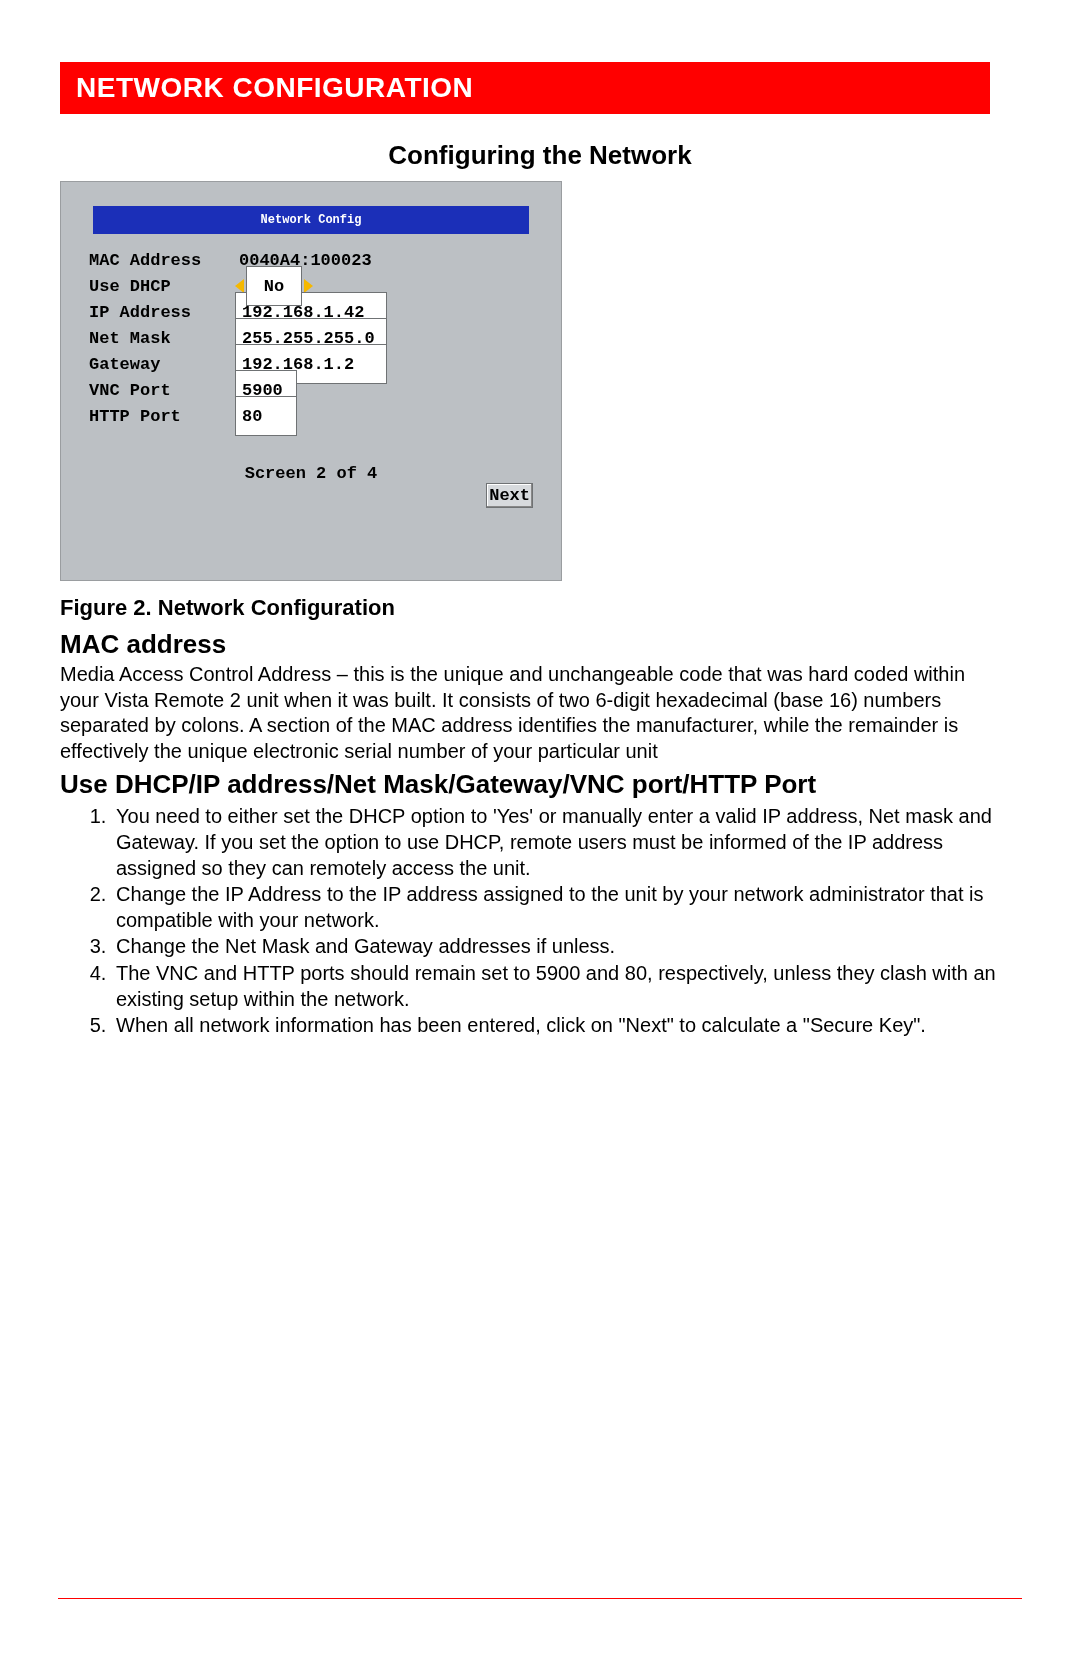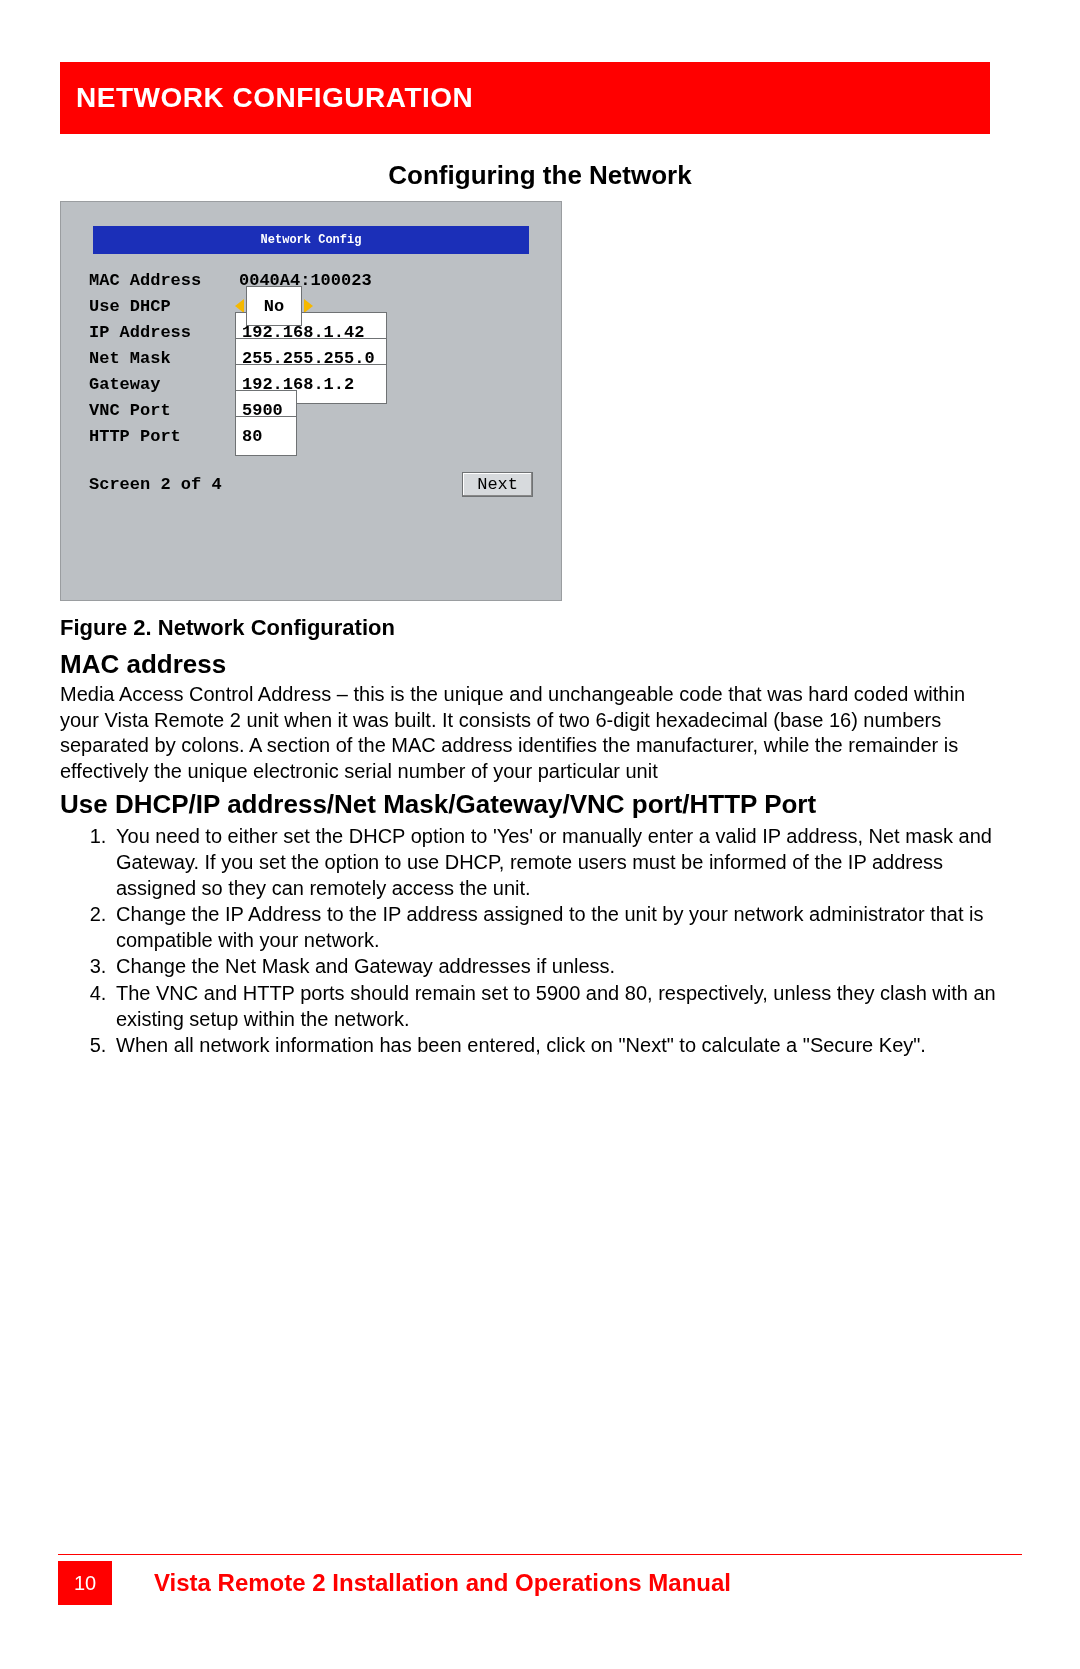--- a/index.html
+++ b/index.html
@@ -10,21 +10,21 @@
     font-family: Arial, Helvetica, sans-serif;
     color: #000;
     position: relative;
     padding: 62px 60px 0 60px;
   }
   .banner {
     background: #ff0000;
     color: #fff;
     font-weight: bold;
     font-size: 28px;
-    padding: 20px 16px;
+    padding: 10px 16px;
     letter-spacing: 0.5px;
     margin-bottom: 26px;
     width: 930px;
   }
   .h2 {
     font-size: 26px;
     font-weight: bold;
     margin-bottom: 10px;
     text-align: center;
   }
@@ -105,32 +105,33 @@
     width: 0; height: 0;
     border-top: 7px solid transparent;
     border-bottom: 7px solid transparent;
   }
   .tri.left  { border-right: 9px solid #f5b800; margin-right: 2px; }
   .tri.right { border-left:  9px solid #f5b800; margin-left: 2px; }
   .screen-line {
     font-family: "Courier New", monospace;
     font-weight: bold;
     font-size: 17px;
-    margin-top: 24px;
+    margin-top: 36px;
     display: flex;
     align-items: center;
+    flex-direction: column;
   }
   .next-btn {
     margin-left: auto;
     background: #d7dadd;
     border: 1px solid #6f7274;
     font-family: "Courier New", monospace;
-    font-weight: normal;
-    font-size: 17px;
-    padding: 2px 14px;
+    font-weight: bold;
+    font-size: 17px;
+    padding: 2px 2px;
     box-shadow: inset -1px -1px 0 #888, inset 1px 1px 0 #fff;
   }
   
   .footer {
     position: absolute;
     left: 58px;
     right: 58px;
     bottom: 64px;
   }
   .footer-rule {
@@ -220,17 +221,13 @@
 <ol>
   <li>You need to either set the DHCP option to 'Yes' or manually enter a valid IP address, Net mask and Gateway.   If you set the option to use DHCP, remote users must be informed of the IP address assigned so they can remotely access the unit.</li>
   <li>Change the IP Address to the IP address assigned to the unit by your network administrator that is compatible with your network.</li>
   <li>Change the Net Mask and Gateway addresses if unless.</li>
   <li>The VNC and HTTP ports should remain set to 5900 and 80, respectively, unless they clash with an existing setup within the network.</li>
   <li>When all network information has been entered, click on "Next" to calculate a "Secure Key".</li>
 </ol>
 
 <div class="footer">
   <hr class="footer-rule">
-  <div class="footer-row">
-    <div class="page-box">10</div>
-    <div class="footer-title">Vista Remote 2 Installation and Operations Manual</div>
-  </div>
 </div>
 
 </body></html>

